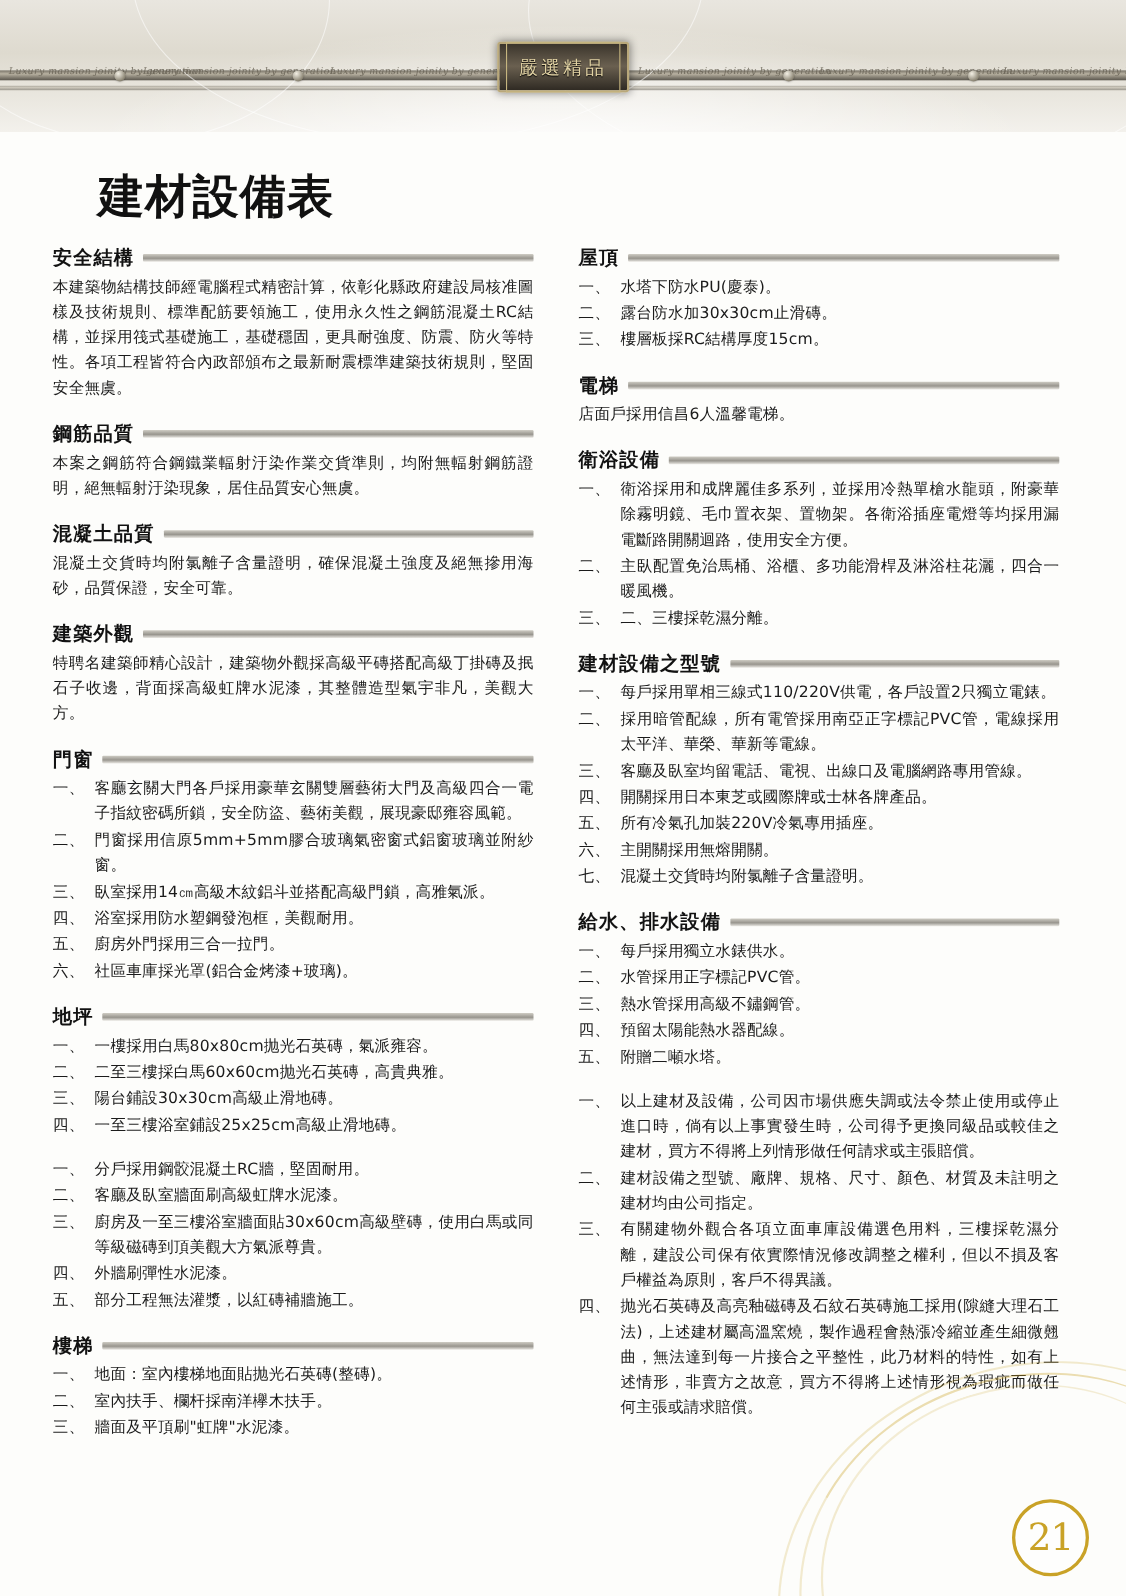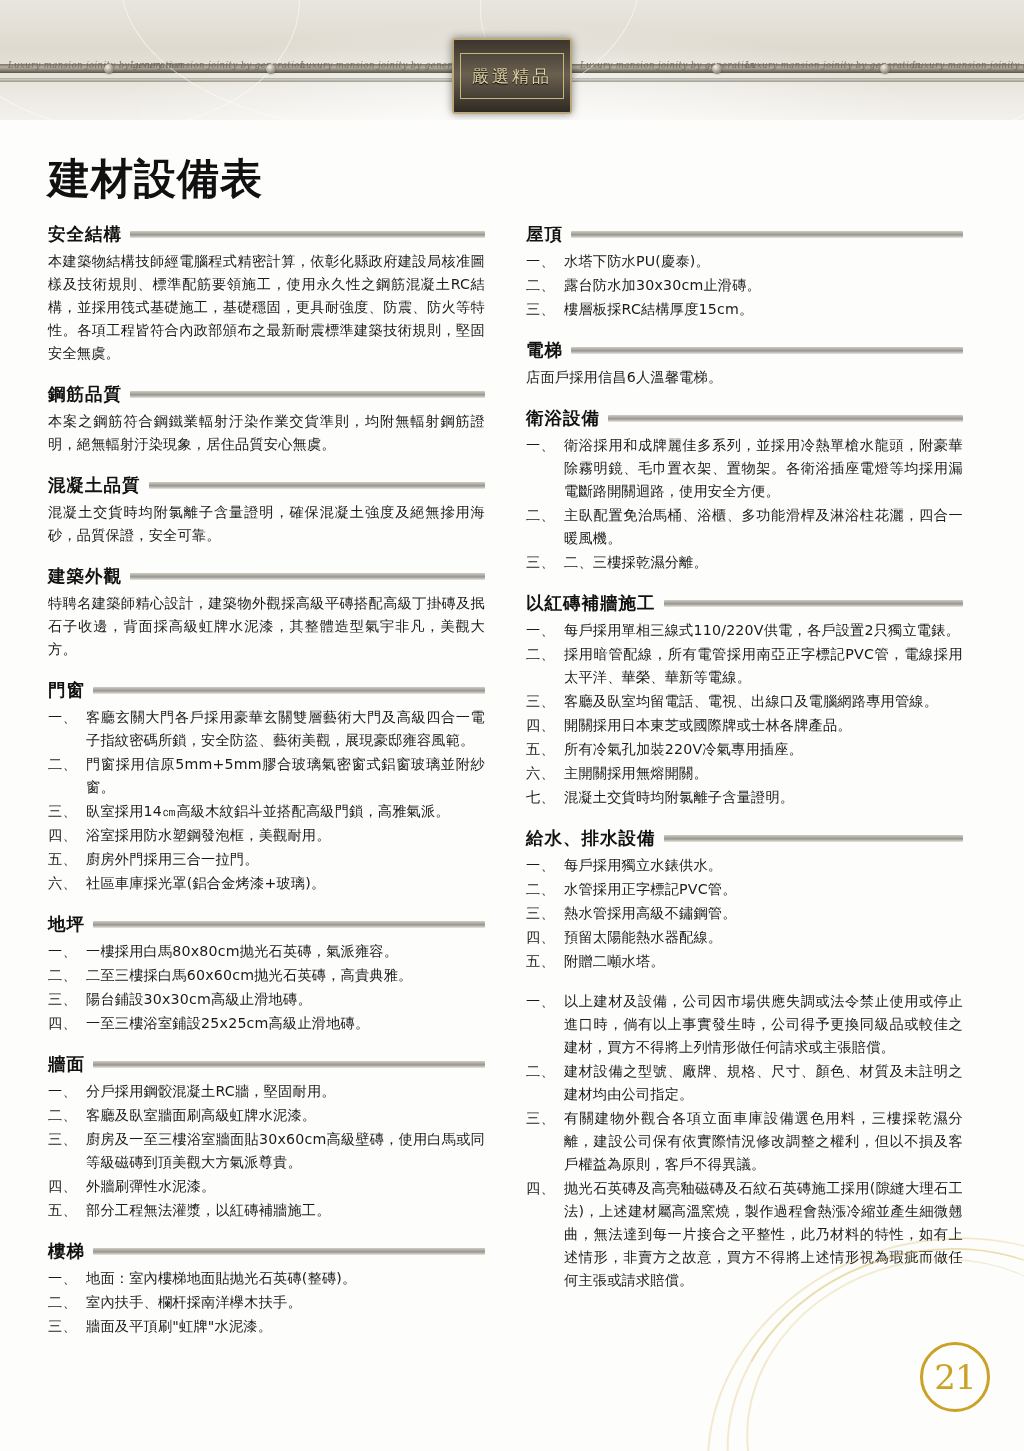--- a/index.html
+++ b/index.html
@@ -54,21 +54,21 @@
     width: 10px; height: 10px;
     border-radius: 50%;
     background: radial-gradient(circle at 35% 30%, #f3efe4, #8b8574 70%, #55504a 100%);
     box-shadow: 0 0 2px rgba(0,0,0,0.4);
   }
 
   
   .emblem {
     position: absolute;
     left: 452px; top: 38px;
-    width: 120px; height: 76px;
+    width: 120px; height: 46px;
     background: linear-gradient(180deg, #3b352c 0%, #6a6050 48%, #2f2a23 100%);
     border: 2px solid #b9a87a;
     border-radius: 3px;
     box-shadow: 0 0 8px rgba(0,0,0,0.45);
     display: flex; align-items: center; justify-content: center;
   }
   .emblem-inner {
     width: 104px; height: 46px;
     border: 1px solid #c6b57f;
     display: flex; align-items: center; justify-content: center;
@@ -86,20 +86,21 @@
     width: 930px; height: 62px;
     display: flex; align-items: flex-end;
   }
   .doc-title {
     font-family: "DejaVu Sans", "Liberation Sans", sans-serif;
     font-weight: bold;
     font-size: 42px;
     letter-spacing: 1px;
     color: #111;
     line-height: 1;
+    margin-left: 41px;
   }
   .doc-subtitle {
     font-family: "DejaVu Serif", "Liberation Serif", serif;
     font-style: italic;
     font-size: 25px;
     color: #8e8a80;
     margin-left: 6px;
     padding-bottom: 4px;
     letter-spacing: 0.3px;
     white-space: nowrap;
@@ -158,21 +159,21 @@
     white-space: nowrap;
   }
   li .text {
     flex: 1 1 auto;
     text-align: justify;
   }
 
   
   .logo21 {
     position: absolute;
-    right: 34px; bottom: 39px;
+    right: 34px; bottom: 18px;
     width: 70px; height: 70px;
     border-radius: 50%;
     border: 3px solid #c9a227;
     color: #c9a227;
     display: flex; align-items: center; justify-content: center;
     font-family: "DejaVu Serif", "Liberation Serif", serif;
     font-size: 34px;
     letter-spacing: -1px;
     background: rgba(255,255,255,0.6);
   }
@@ -300,24 +301,20 @@
             <span class="marker">三、</span>
             <span class="text">陽台鋪設30x30cm高級止滑地磚。</span>
           </li>
           <li>
             <span class="marker">四、</span>
             <span class="text">一至三樓浴室鋪設25x25cm高級止滑地磚。</span>
           </li>
         </ul>
       </div>
       <div class="section">
-        <div class="sec-head">
-          <div class="sec-title">牆面</div>
-          <div class="sec-line"></div>
-        </div>
         <ul class="items">
           <li>
             <span class="marker">一、</span>
             <span class="text">分戶採用鋼骹混凝土RC牆，堅固耐用。</span>
           </li>
           <li>
             <span class="marker">二、</span>
             <span class="text">客廳及臥室牆面刷高級虹牌水泥漆。</span>
           </li>
           <li>
@@ -398,21 +395,21 @@
             <span class="text">主臥配置免治馬桶、浴櫃、多功能滑桿及淋浴柱花灑，四合一暖風機。</span>
           </li>
           <li>
             <span class="marker">三、</span>
             <span class="text">二、三樓採乾濕分離。</span>
           </li>
         </ul>
       </div>
       <div class="section">
         <div class="sec-head">
-          <div class="sec-title">以紅磚補牆施工</div>
+          <div class="sec-title">建材設備之型號</div>
           <div class="sec-line"></div>
         </div>
         <ul class="items">
           <li>
             <span class="marker">一、</span>
             <span class="text">每戶採用單相三線式110/220V供電，各戶設置2只獨立電錶。</span>
           </li>
           <li>
             <span class="marker">二、</span>
             <span class="text">採用暗管配線，所有電管採用南亞正字標記PVC管，電線採用太平洋、華榮、華新等電線。</span>

